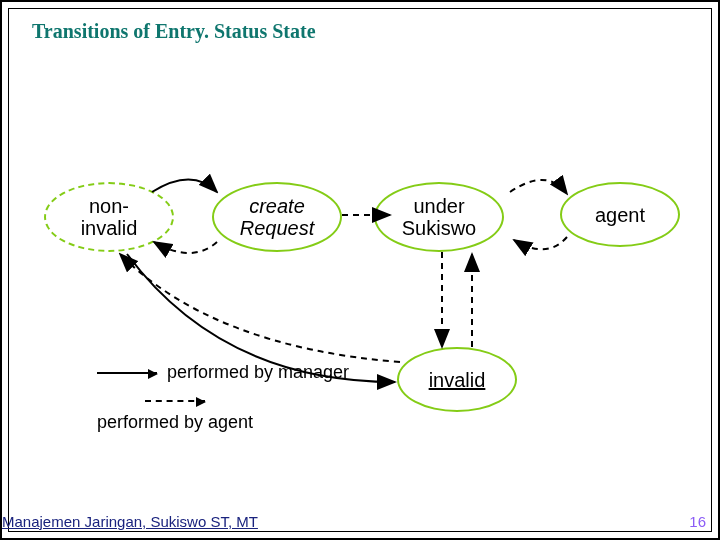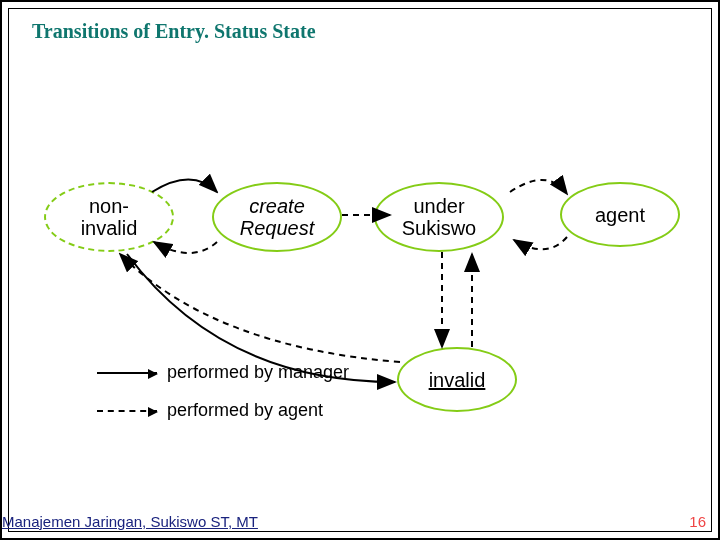--- a/index.html
+++ b/index.html
@@ -45,21 +45,21 @@
 
   .legend {
     position: absolute;
     left: 95px;
     font-size: 18px;
     display: flex;
     align-items: center;
     gap: 10px;
   }
   .legend-manager { top: 360px; }
-  .legend-agent   { top: 398px; }
+  .legend-agent   { top: 398px; flex-direction: column; }
   .legend-line {
     width: 60px; height: 0;
     border-top: 2px solid #000;
     position: relative;
   }
   .legend-line.dashed { border-top-style: dashed; }
   .legend-line::after {
     content: "";
     position: absolute;
     right: -1px; top: -5px;
@@ -73,21 +73,21 @@
     left: 0; right: 0; bottom: 8px;
     text-align: left;
     font-size: 15px;
     color: #1a237e;
     text-decoration: underline;
   }
   .pagenum {
     position: absolute;
     right: 12px; bottom: 8px;
     font-size: 15px;
-    color: #ef4444;
+    color: #8b5cf6;
   }
 
   svg.arrows {
     position: absolute;
     left: 0; top: 0;
     width: 720px; height: 540px;
     pointer-events: none;
   }
 </style>
 </head>

